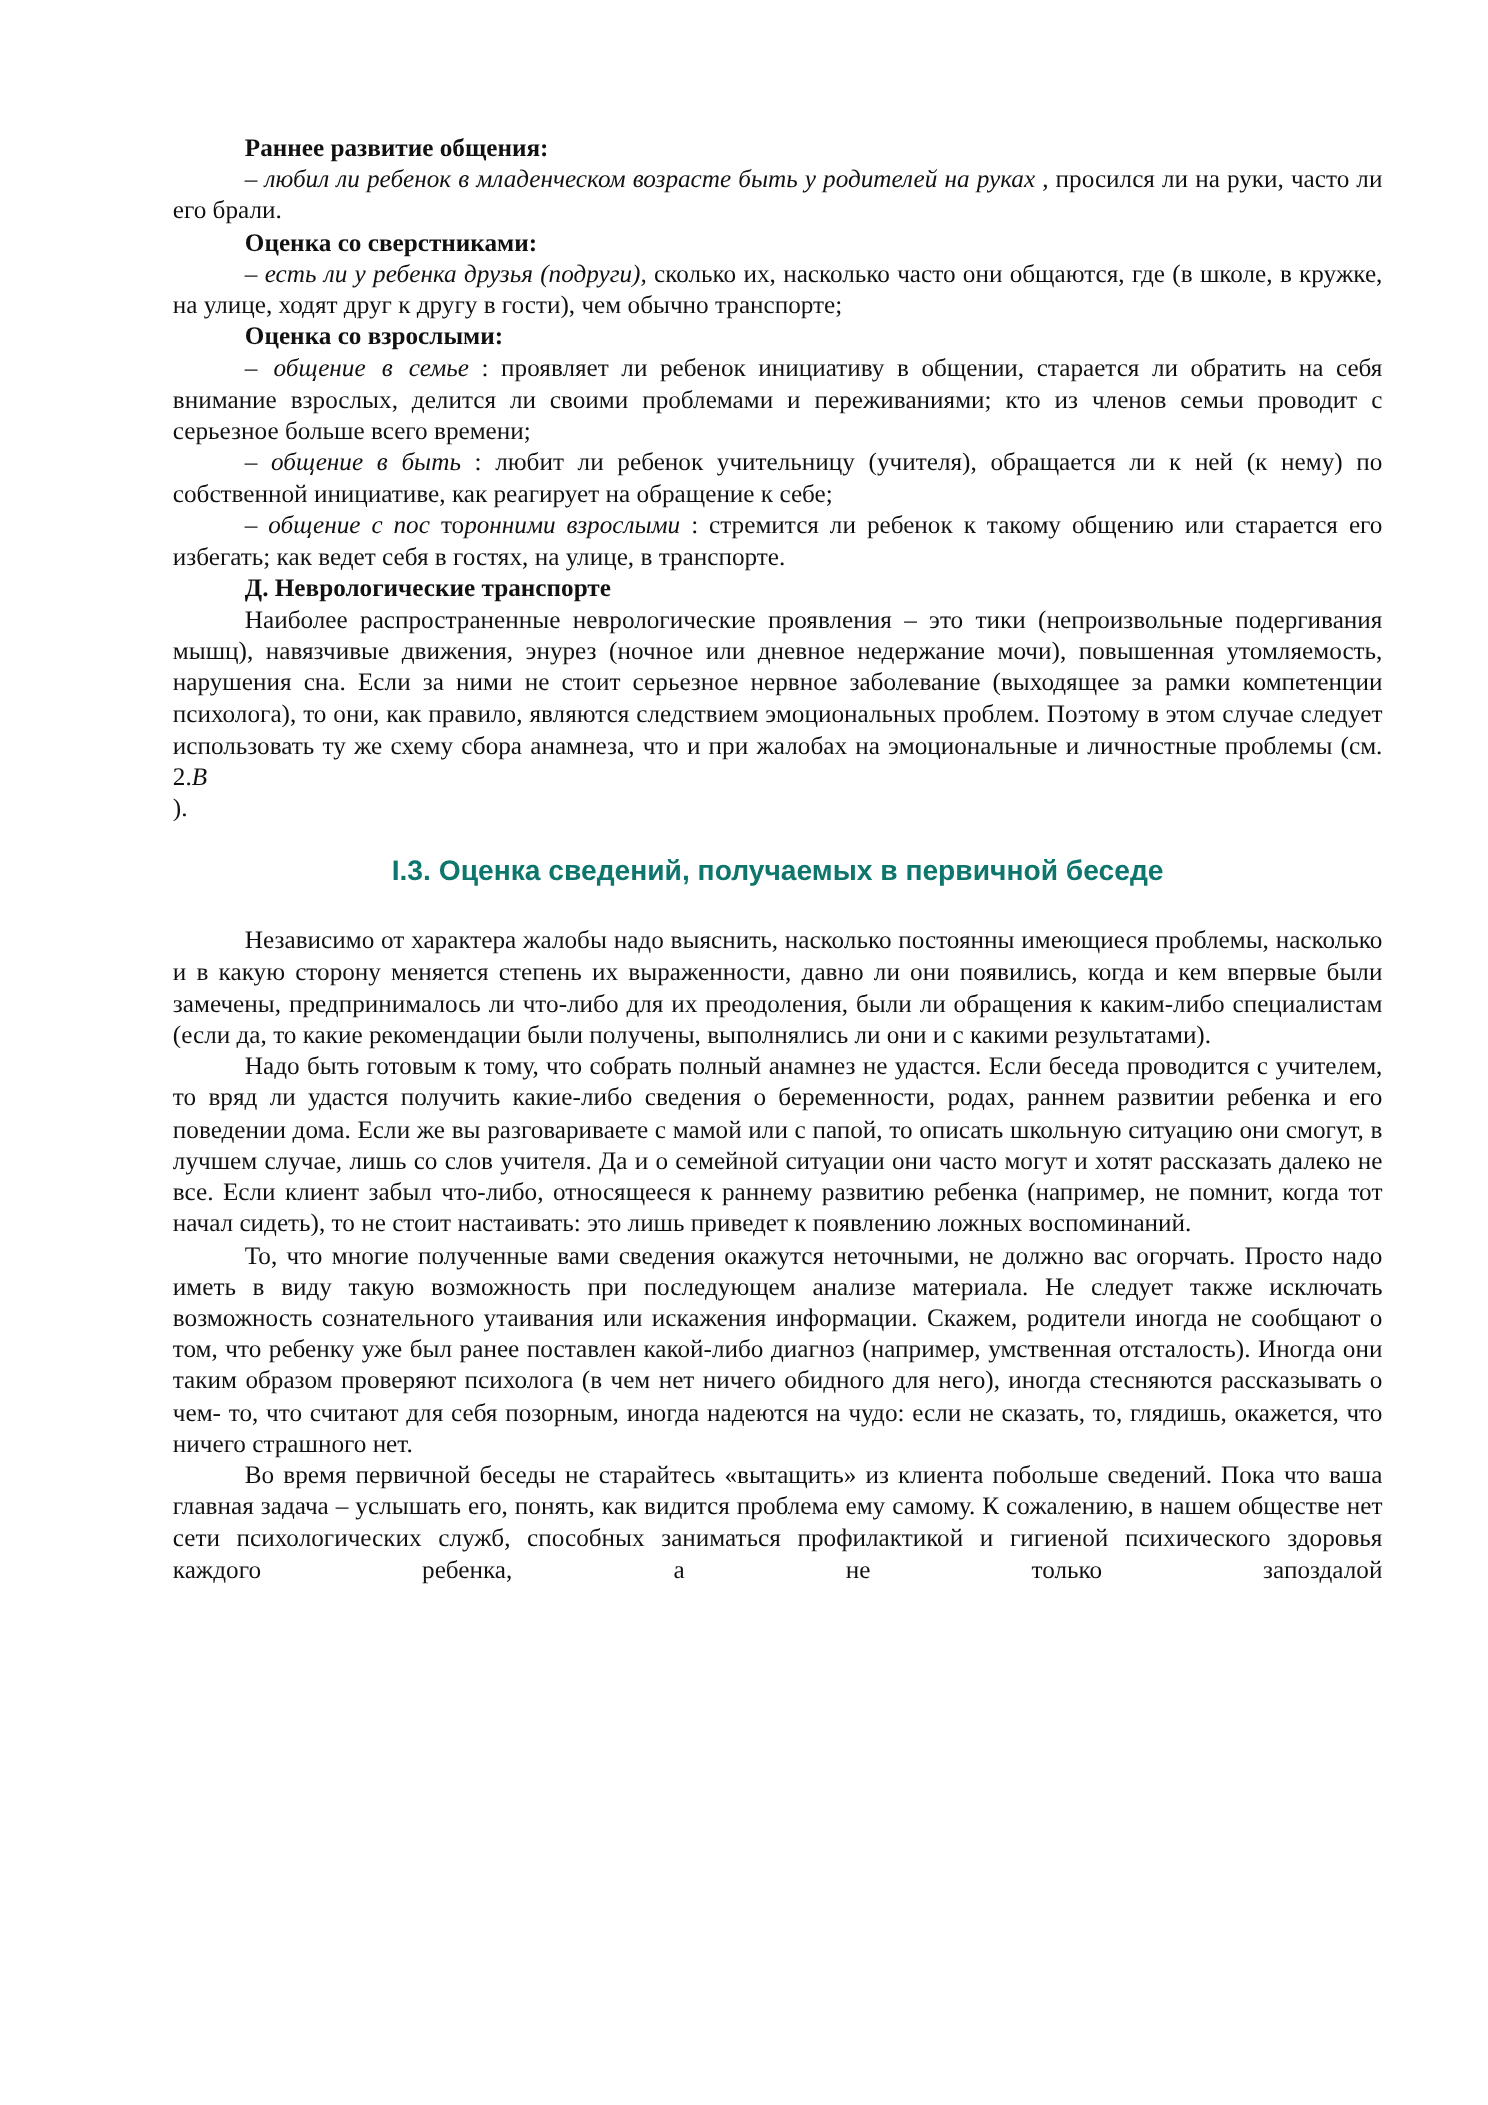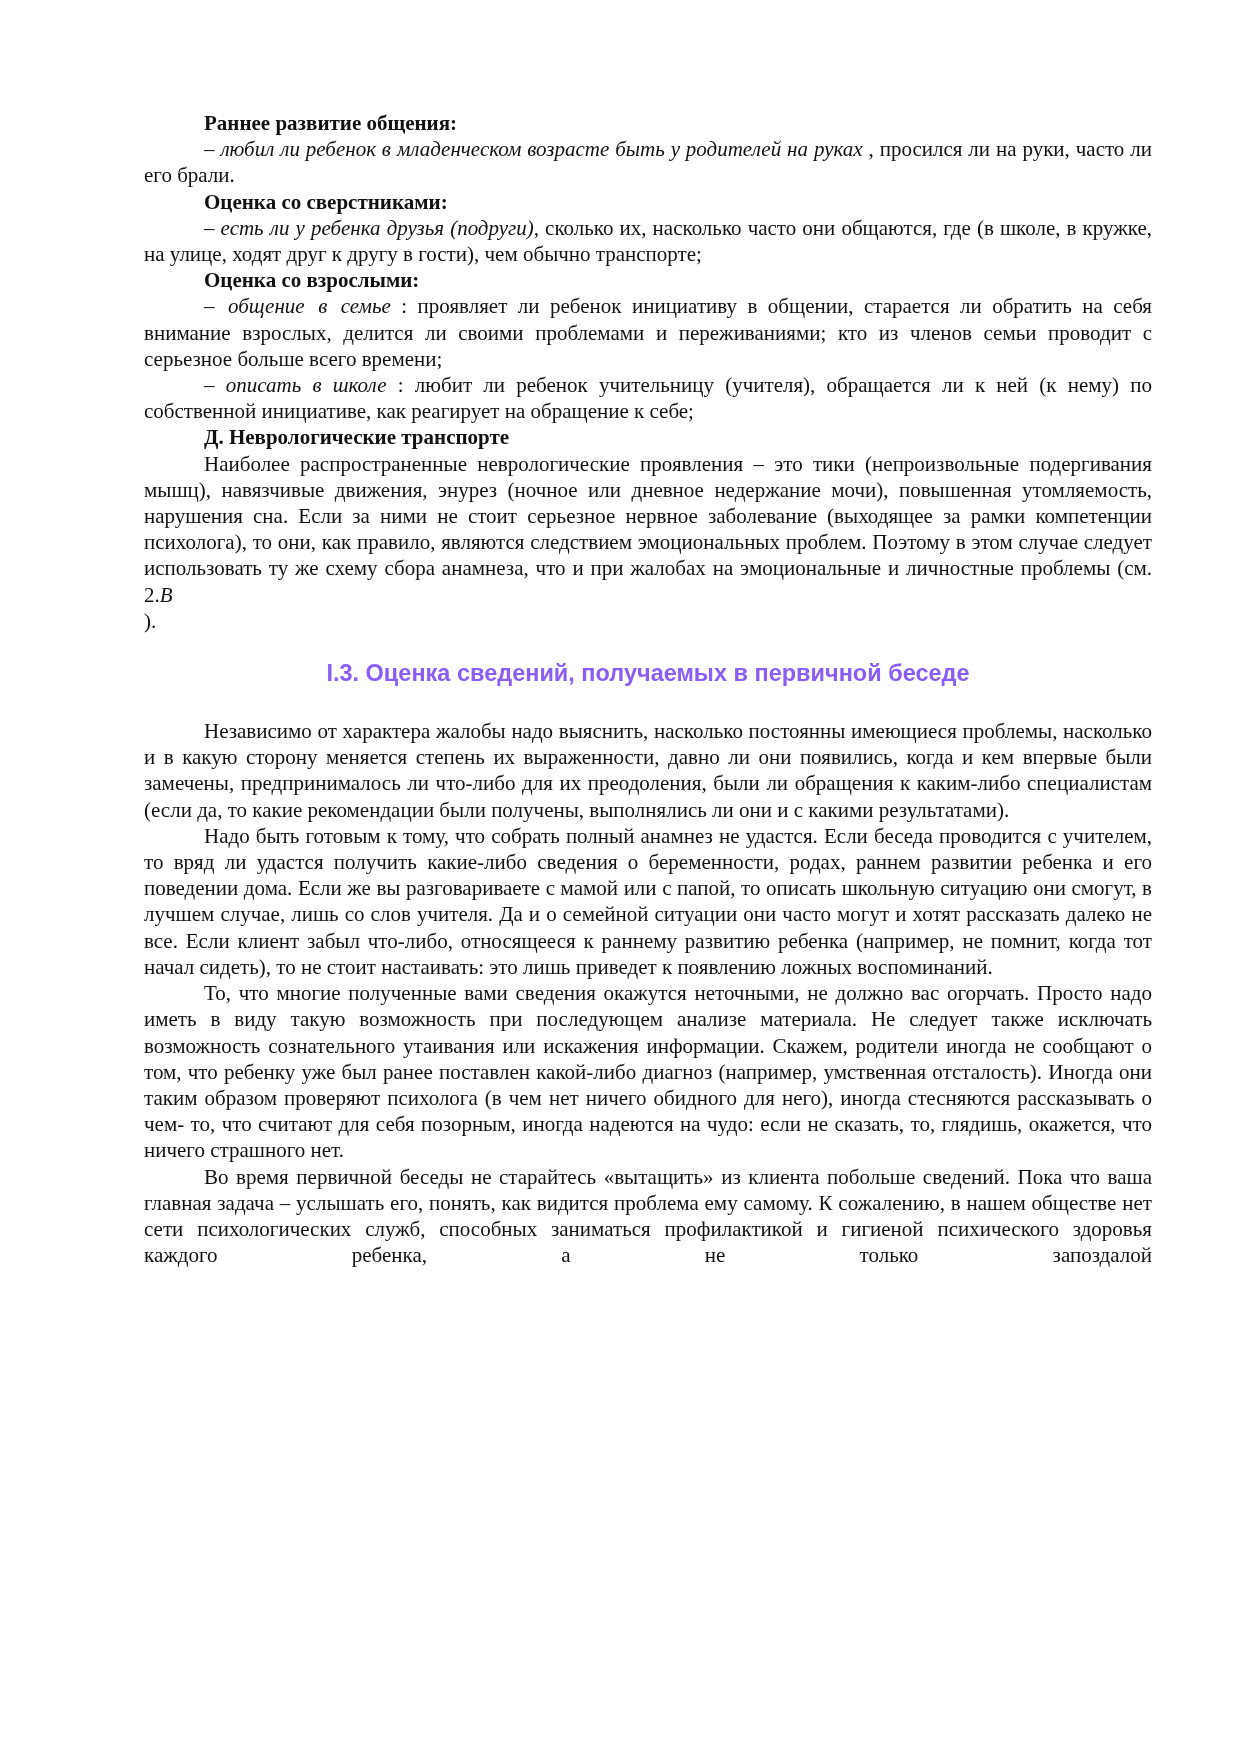--- a/index.html
+++ b/index.html
@@ -17,21 +17,21 @@
     .p { margin: 0; text-align: justify; text-indent: 60px; }
     .subhead { margin: 0; font-weight: bold; text-indent: 60px; }
     .i { font-style: italic; }
     .section-title {
       font-family: "Liberation Sans", "DejaVu Sans", sans-serif;
       font-weight: bold;
       font-size: 23.5px;
       text-align: center;
       margin: 24px 0 30px 0;
       line-height: 30px;
-      color: #8b5cf6;
+      color: #0f766e;
     }
   </style>
 </head>
 <body>
 
 <div class="page">
 
   <p class="subhead">Раннее развитие общения:</p>
   <p class="p">
     <span class="i">– любил ли ребенок в младенческом возрасте быть у родителей на руках</span><span> , просился ли на руки, часто ли его брали.</span>
@@ -40,21 +40,24 @@
   <p class="subhead">Оценка со сверстниками:</p>
   <p class="p">
     <span class="i">– есть ли у ребенка друзья (подруги),</span><span>  сколько их, насколько часто они общаются, где (в школе, в кружке, на улице, ходят друг к другу в гости), чем обычно транспорте;</span>
   </p>
 
   <p class="subhead">Оценка со взрослыми:</p>
   <p class="p">
     <span class="i" style="word-spacing:3px">– общение в семье</span><span> : проявляет ли ребенок инициативу в общении, старается ли обратить на себя внимание взрослых, делится ли своими проблемами и переживаниями; кто из членов семьи проводит с серьезное больше всего времени;</span>
   </p>
   <p class="p">
-    <span class="i">– описать в школе</span><span> : любит ли ребенок учительницу (учителя), обращается ли к ней (к нему) по собственной инициативе, как реагирует на обращение к себе;</span>
+    <span class="i">– общение в быть</span><span> : любит ли ребенок учительницу (учителя), обращается ли к ней (к нему) по собственной инициативе, как реагирует на обращение к себе;</span>
+  </p>
+  <p class="p">
+    <span class="i">– общение с пос</span><span> то</span><span class="i">ронними взрослыми</span><span> : стремится ли ребенок к такому общению или старается его избегать; как ведет себя в гостях, на улице, в транспорте.</span>
   </p>
 
   <p class="subhead">Д. Неврологические транспорте</p>
   <p class="p">
     <span>Наиболее распространенные неврологические проявления – это тики (непроизвольные подергивания мышц), навязчивые движения, энурез (ночное или дневное недержание мочи), повышенная утомляемость, нарушения сна. Если за ними не стоит серьезное нервное заболевание (выходящее за рамки компетенции психолога), то они, как правило, являются следствием эмоциональных проблем. Поэтому в этом случае следует использовать ту же схему сбора анамнеза, что и при жалобах на эмоциональные и личностные проблемы (см. 2.</span><span class="i">В</span><br><span>).</span>
   </p>
 
   <div class="section-title">I.3. Оценка сведений, получаемых в первичной беседе</div>
 
   <p class="p">Независимо от характера жалобы надо выяснить, насколько постоянны имеющиеся проблемы, насколько и в какую сторону меняется степень их выраженности, давно ли они появились, когда и кем впервые были замечены, предпринималось ли что-либо для их преодоления, были ли обращения к каким-либо специалистам (если да, то какие рекомендации были получены, выполнялись ли они и с какими результатами).</p>

